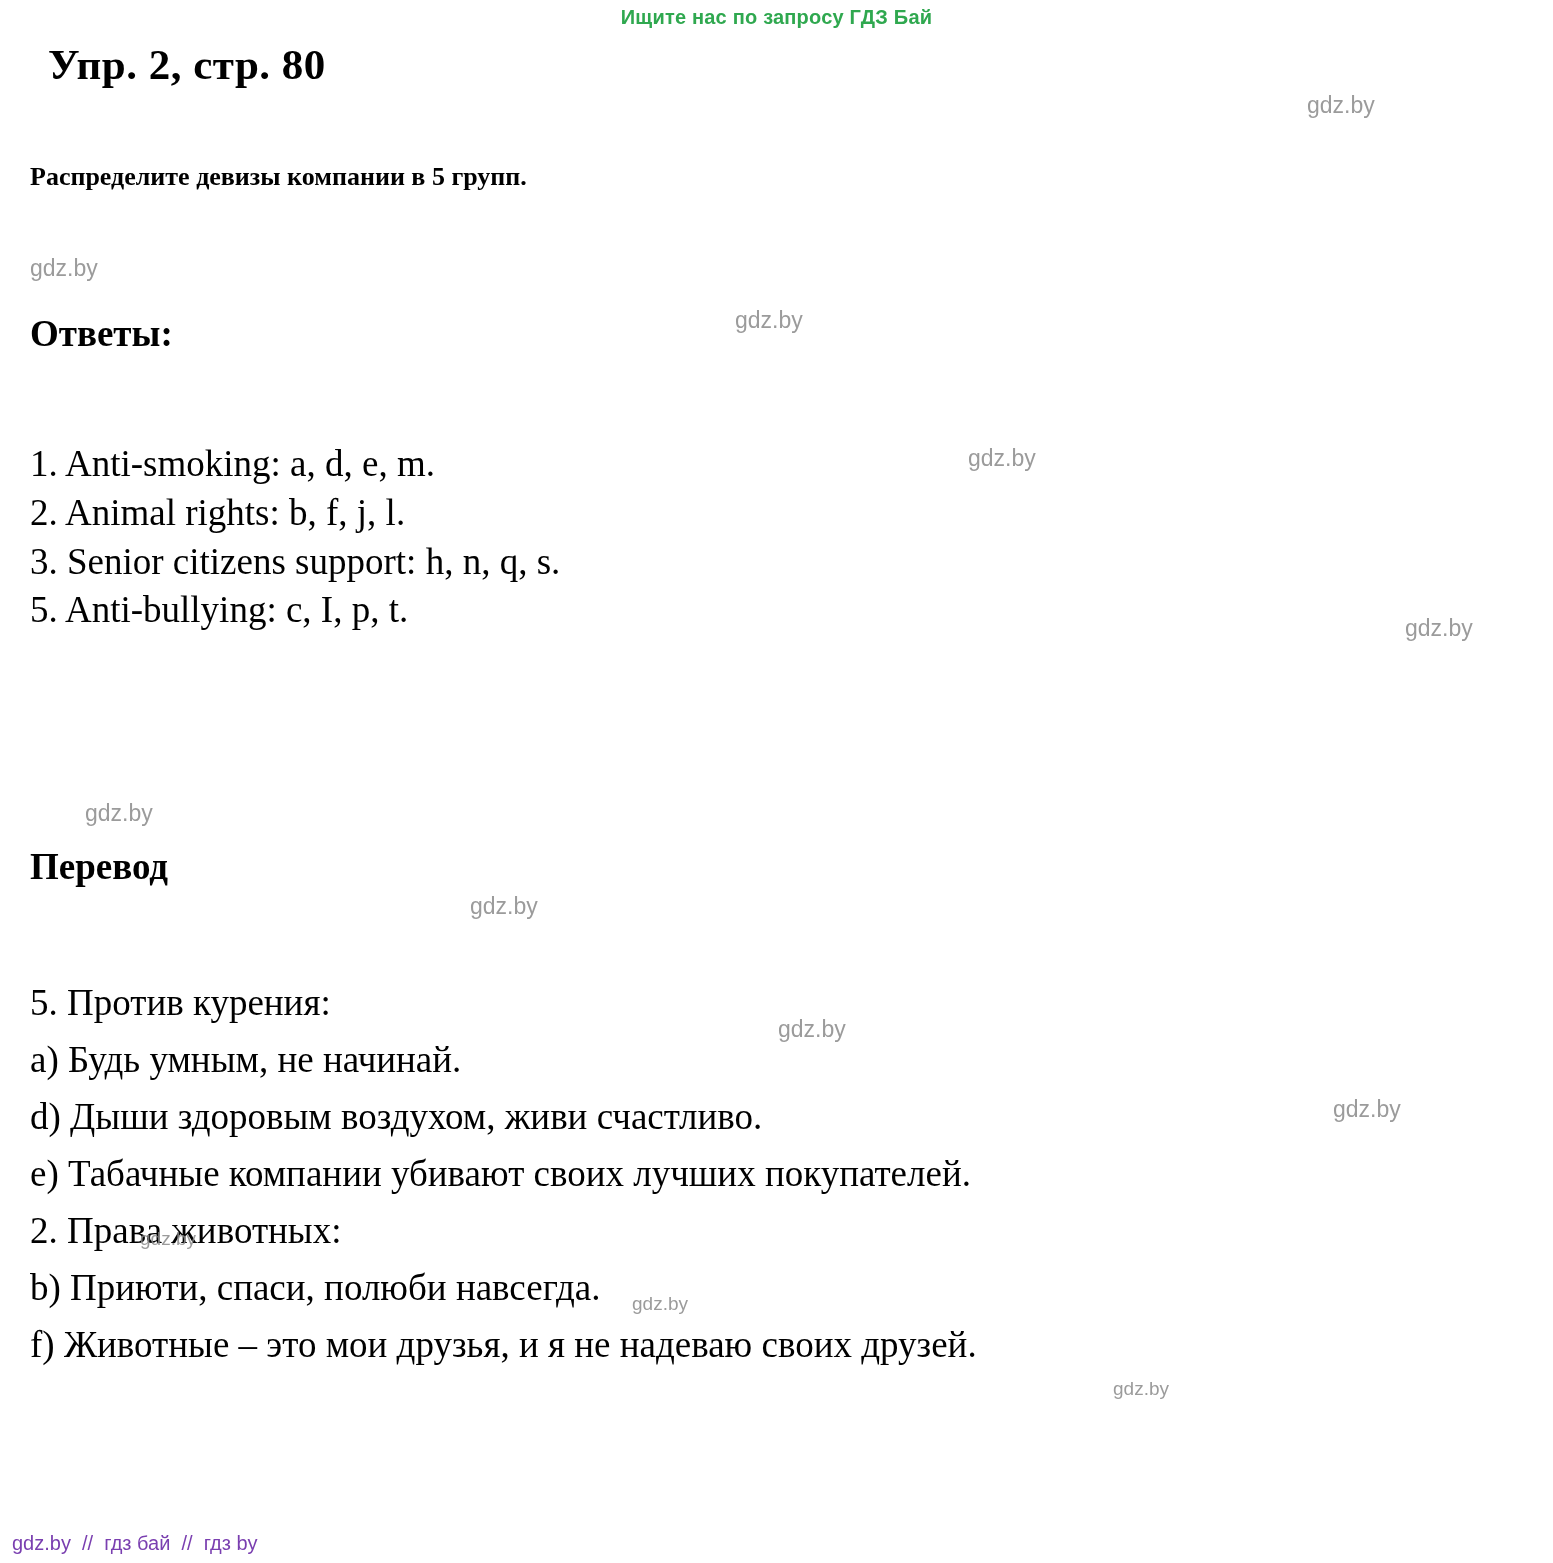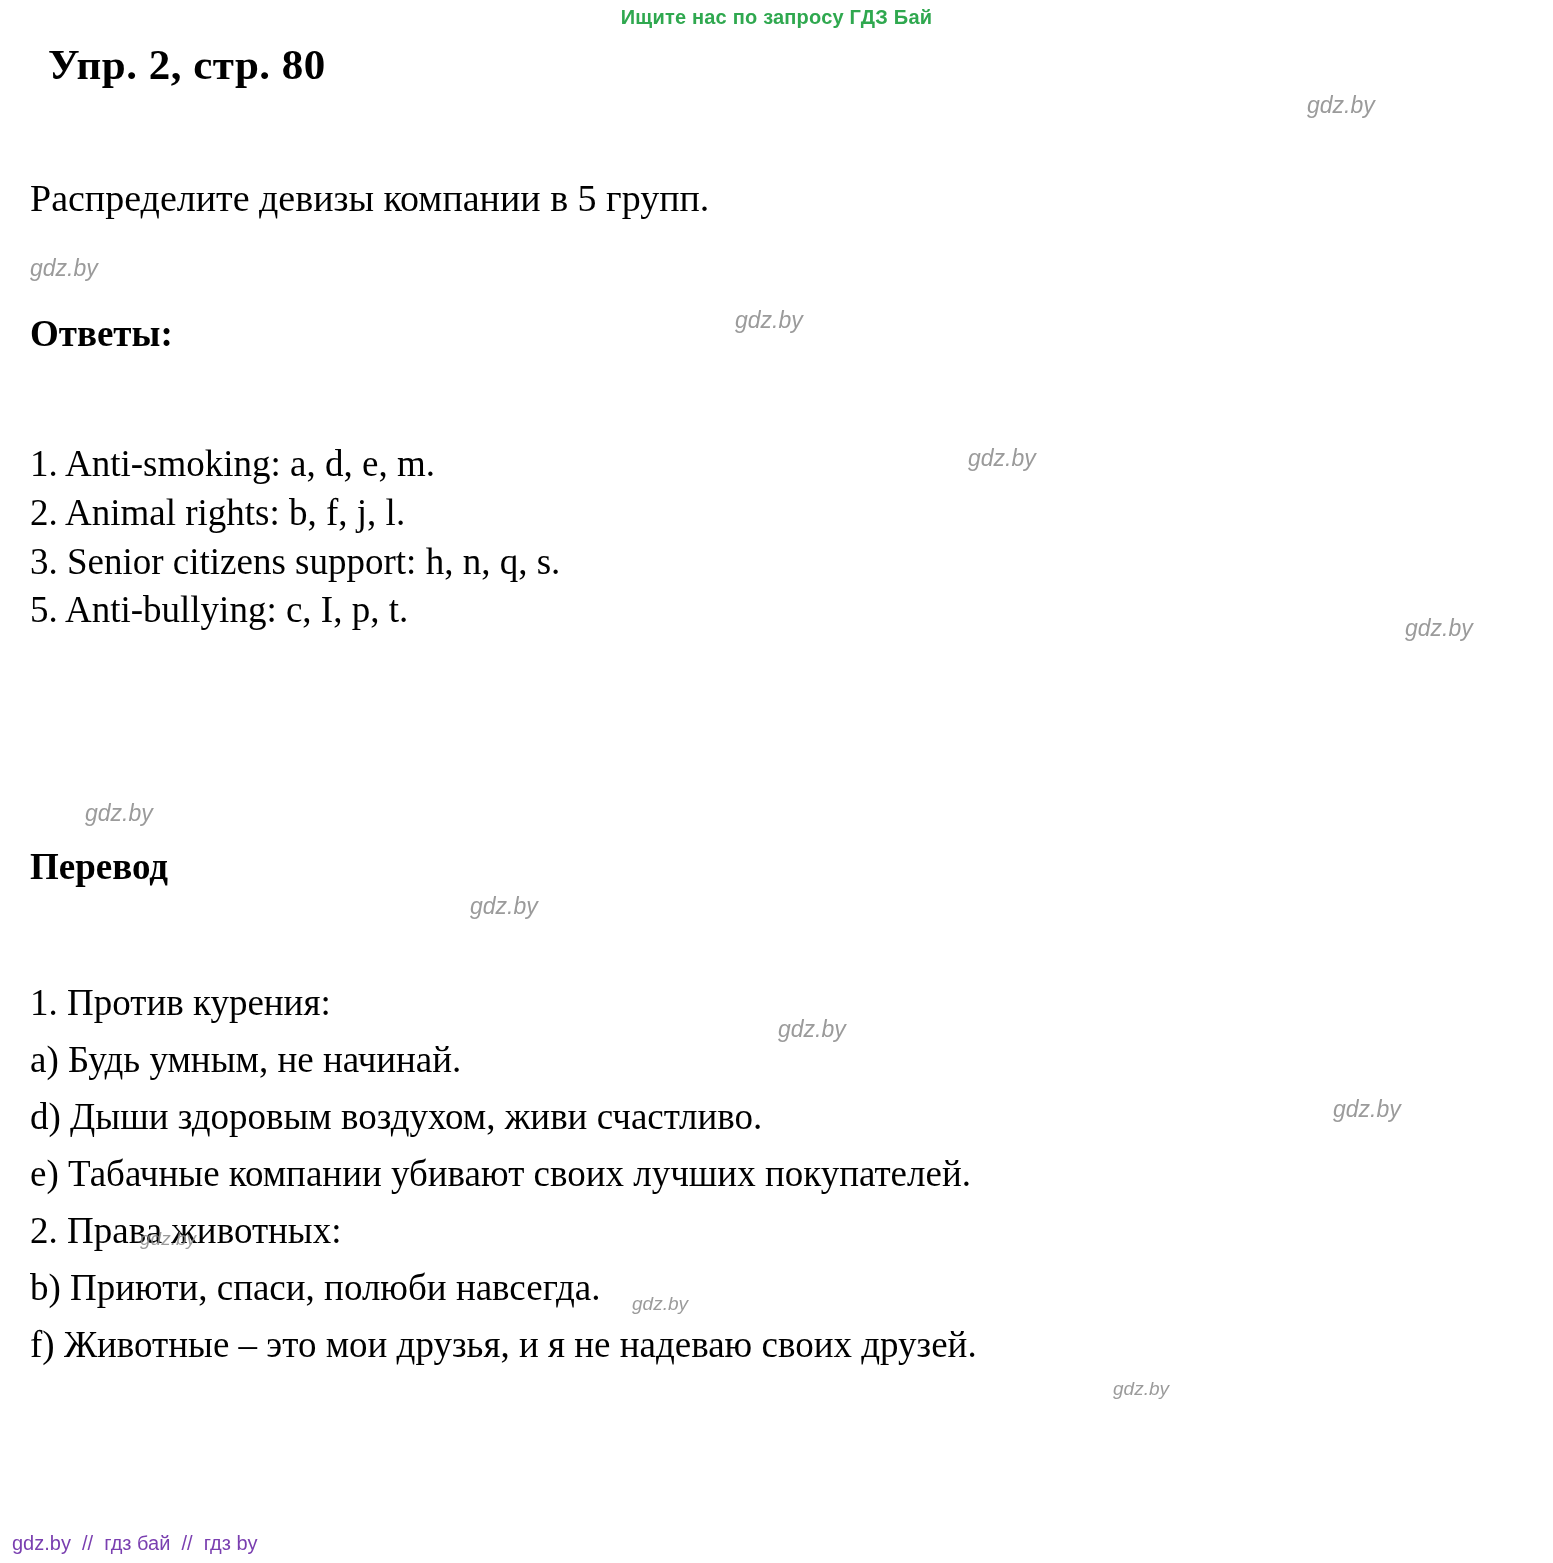--- a/index.html
+++ b/index.html
@@ -37,23 +37,23 @@
     position: absolute;
     left: 48px;
     top: 40px;
     font-size: 43px;
     font-weight: bold;
     letter-spacing: 0.5px;
   }
   .task-title {
     position: absolute;
     left: 30px;
-    top: 176px;
-    font-size: 38px;
-    font-weight: normal;
+    top: 162px;
+    font-size: 26px;
+    font-weight: bold;
   }
   .answers-label {
     position: absolute;
     left: 30px;
     top: 312px;
     font-size: 37px;
     font-weight: bold;
   }
   .answers-list {
     position: absolute;
@@ -84,21 +84,20 @@
     white-space: nowrap;
   }
   .wm {
     position: absolute;
     font-family: "Liberation Sans", sans-serif;
     color: #8a8a8a;
     font-size: 23px;
     opacity: 0.85;
     pointer-events: none;
     white-space: nowrap;
-    font-style: italic;
   }
   .wm.small { font-size: 19px; }
   .bottom-bar {
     position: absolute;
     bottom: 8px;
     left: 12px;
     width: 1553px;
     font-family: "Liberation Sans", sans-serif;
     font-size: 20px;
     color: #7a3fb0;
@@ -121,21 +120,21 @@
   <div class="answers-list">
     <div>1. Anti-smoking: a, d, e, m.</div>
     <div>2. Animal rights: b, f, j, l.</div>
     <div>3. Senior citizens support: h, n, q, s.</div>
     <div>5. Anti-bullying: c, I, p, t.</div>
   </div>
 
   <div class="translation-label">Перевод</div>
 
   <div class="translation-body">
-    <div>1. Против курения:</div>
+    <div>5. Против курения:</div>
     <div>a) Будь умным, не начинай.</div>
     <div>d) Дыши здоровым воздухом, живи счастливо.</div>
     <div>e) Табачные компании убивают своих лучших покупателей.</div>
     <div>2. Права животных:</div>
     <div>b) Приюти, спаси, полюби навсегда.</div>
     <div>f) Животные – это мои друзья, и я не надеваю своих друзей.</div>
   </div>
 
   <div class="wm" style="left:1307px; top:92px;">gdz.by</div>
   <div class="wm" style="left:30px; top:255px;">gdz.by</div>

